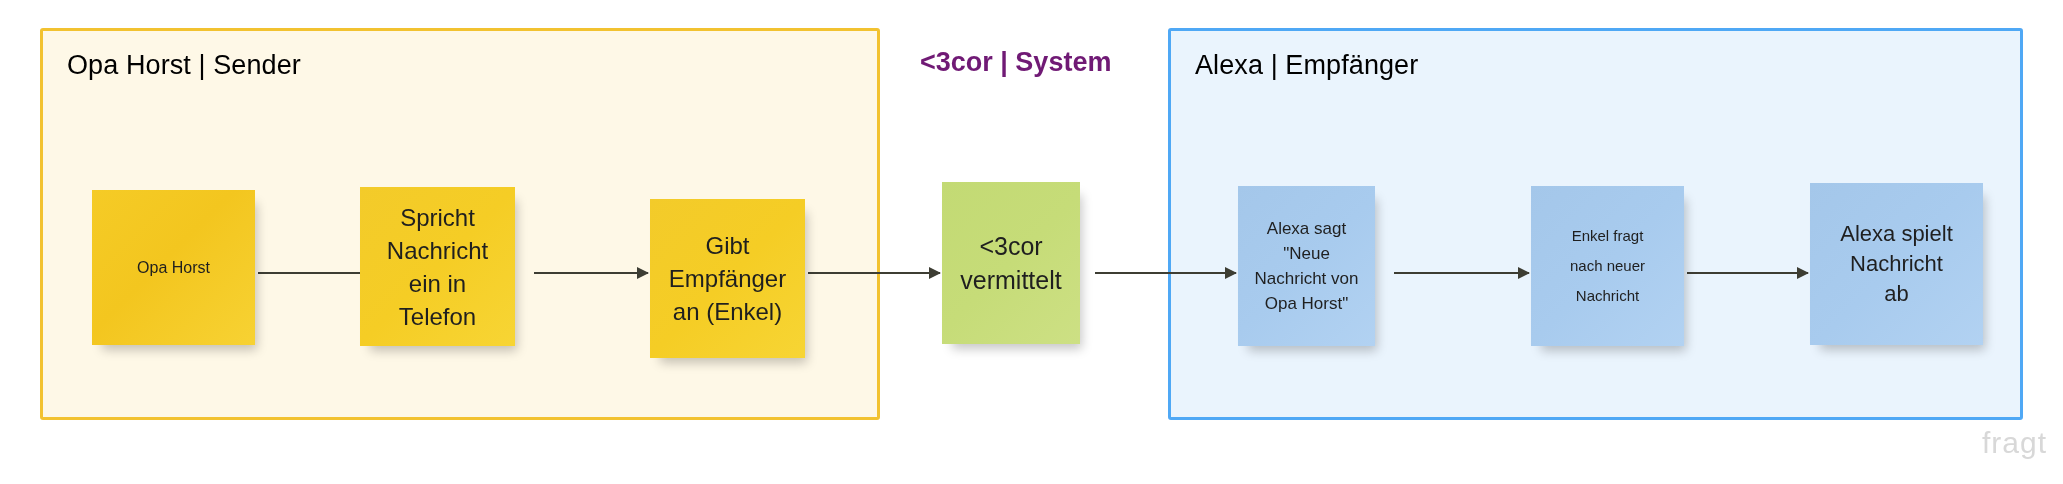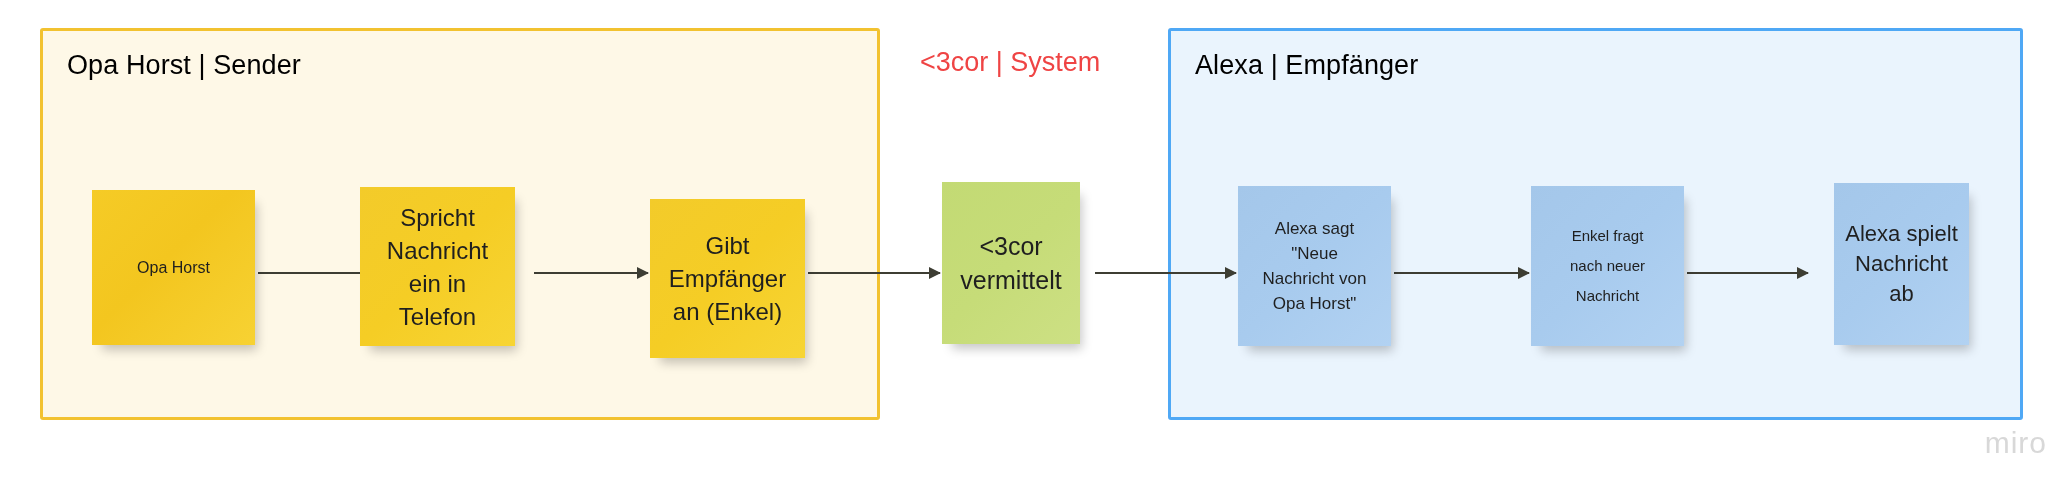--- a/index.html
+++ b/index.html
@@ -51,22 +51,23 @@
     color: #000000;
     white-space: nowrap;
     letter-spacing: 0.1px;
   }
   .system-title {
     position: absolute;
     left: 920px;
     top: 46px;
     font-size: 27px;
     line-height: 32px;
-    color: #ef4444;
+    color: #701a75;
     white-space: nowrap;
+    font-weight: bold;
   }
 
   
   .sticky {
     position: absolute;
     box-sizing: border-box;
     display: flex;
     align-items: center;
     justify-content: center;
     text-align: center;
@@ -91,23 +92,23 @@
   }
   .sticky.blue {
     background: linear-gradient(135deg, #a4c7ea 0%, #a8cbee 50%, #b2d2f2 100%);
   }
 
   
   #note-opa-horst     { left: 92px;  top: 190px; width: 163px; height: 155px; font-size: 16px;  line-height: 32px; }
   #note-spricht       { left: 360px; top: 187px; width: 155px; height: 159px; font-size: 24px;  line-height: 33px; }
   #note-gibt          { left: 650px; top: 187px; width: 155px; height: 159px; font-size: 24px;  line-height: 33px; margin-top: 12px; }
   #note-vermittelt    { left: 942px; top: 182px; width: 138px; height: 162px; font-size: 25px;  line-height: 34px; }
-  #note-alexa-sagt    { left: 1238px;top: 186px; width: 153px; height: 160px; font-size: 17px;  line-height: 25px; }
+  #note-alexa-sagt    { left: 1238px;top: 186px; width: 137px; height: 160px; font-size: 17px;  line-height: 25px; }
   #note-enkel-fragt   { left: 1531px;top: 186px; width: 153px; height: 160px; font-size: 15px;  line-height: 30px; }
-  #note-alexa-spielt  { left: 1810px;top: 183px; width: 135px; height: 162px; font-size: 22px;  line-height: 30px; margin-left: 24px; }
+  #note-alexa-spielt  { left: 1810px;top: 183px; width: 173px; height: 162px; font-size: 22px;  line-height: 30px; }
 
   
   .connector {
     position: absolute;
     height: 2px;
     background: #3d3d33;
     top: 272px;
     z-index: 2;
   }
   .connector::after {
@@ -196,15 +197,15 @@
 nach neuer
 Nachricht</span>
   </div>
 
   <div class="sticky blue" id="note-alexa-spielt">
     <span class="note-text">Alexa spielt
 Nachricht
 ab</span>
   </div>
 
-  <div id="watermark">miro</div>
+  <div id="watermark">fragt</div>
 
 </div>
 
 </body></html>

